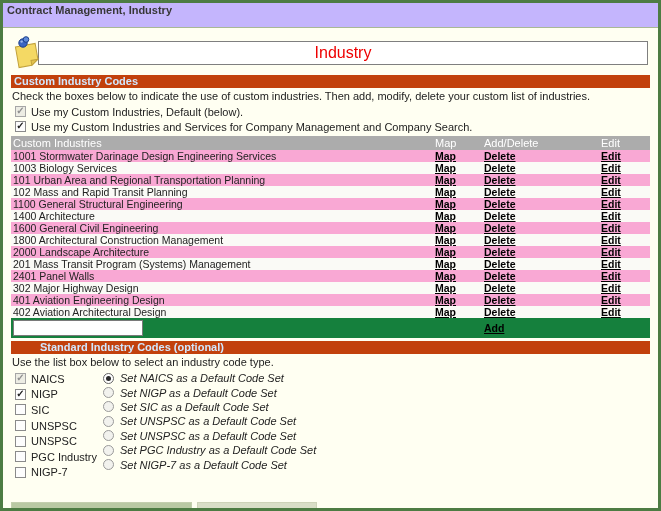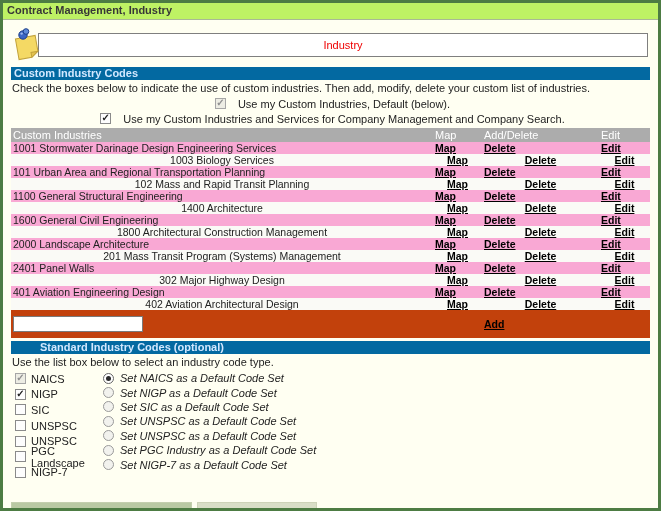--- a/index.html
+++ b/index.html
@@ -3,40 +3,40 @@
 <meta charset="utf-8">
 <style>
   html,body { margin:0; padding:0; background:#fff; }
   .page {
     width:661px; height:511px; box-sizing:border-box;
     border:3px solid #4d7c43; background:#fffff2;
     font-family:"Liberation Sans", sans-serif; font-size:11px; color:#222;
     overflow:hidden; position:relative;
   }
   .titlebar {
-    height:15px; background:#bef264; border-bottom:1px solid #a9b896;
-    font-weight:bold; color:#373737; padding:1px 0 0 4px; line-height:13px; font-size:11px;
+    height:15px; background:#c4b5fd; border-bottom:1px solid #a9b896;
+    font-weight:bold; color:#373737; padding:1px 0 8px 4px; line-height:13px; font-size:11px;
   }
   .content { padding:5px 8px 0 8px; }
 
   .note-row { position:relative; height:36px; margin:2px 0 4px 0; }
   .note-icon { position:absolute; left:0; top:0; z-index:2; }
   .industry-box {
     position:absolute; left:27px; right:2px; top:6px; height:22px;
     background:#ffffff; border:1px solid #7f7f7f;
-    text-align:center; line-height:22px; color:#ee0000; font-size:11px;
+    text-align:center; line-height:22px; color:#ee0000; font-size:16px;
   }
 
   .section-bar {
-    background:#0369a1; color:#d2e8ff; font-weight:bold;
+    background:#c2410c; color:#d2e8ff; font-weight:bold;
     height:13px; line-height:13px; padding-left:3px; font-size:11px;
   }
   .instruction { line-height:14px; margin:1px 0 1px 1px; }
 
-  .cb-row { display:flex; align-items:center; height:15px; gap:12px; padding-left:4px;justify-content:center; }
+  .cb-row { display:flex; align-items:center; height:15px; gap:5px; padding-left:4px; }
   .cb {
     width:11px; height:11px; border:1px solid #8a8a8a; background:#fdfdfd;
     display:inline-flex; align-items:center; justify-content:center;
     box-sizing:border-box; flex:0 0 auto;
   }
   .cb.checked::after { content:"\2713"; color:#1a1a1a; font-weight:bold; font-size:10px; line-height:1; margin-top:-1px; }
   .cb.disabled { background:#edede4; border-color:#a6a6a6; }
   .cb.disabled.checked::after { color:#8f8f8f; }
 
   .rb {
@@ -52,23 +52,23 @@
   table.industries { width:100%; border-collapse:collapse; table-layout:fixed; margin-top:2px; }
   table.industries th {
     background:#acacac; color:#ffffff; text-align:left; font-weight:normal;
     height:14px; padding:0 2px; font-size:11px; white-space:nowrap; overflow:hidden;
   }
   table.industries td {
     padding:0 2px; height:12px; line-height:12px; font-size:10.5px;
     white-space:nowrap; overflow:hidden;
   }
   tr.odd  { background:#f9a8d4; }
-  tr.even { background:#fafaf6;text-align:center; }
+  tr.even { background:#fafaf6; }
   a.tbl-link { color:#000; font-weight:bold; text-decoration:underline; font-size:10.5px; }
-  tr.add-row td { background:#c2410c; height:28px; }
+  tr.add-row td { background:#15803d; height:20px; }
   .add-input {
     width:130px; height:16px; border:1px solid #7a7a7a; background:#fff;
     box-sizing:border-box; font-size:11px; padding:0 2px; font-family:inherit;
   }
 
   .std-grid { display:flex; margin-top:2px; align-items:flex-start; }
   .std-left { width:92px; flex:0 0 auto; }
   .std-left .cs-row { height:15.6px; display:flex; align-items:center; gap:5px; padding-left:4px; }
   .std-right .rd-row { height:14.4px; display:flex; align-items:center; gap:6px;font-style:italic; }
 
@@ -248,21 +248,21 @@
           <div class="cs-row">
             <span class="cb"></span>
             <span class="cb-label">UNSPSC</span>
           </div>
           <div class="cs-row">
             <span class="cb"></span>
             <span class="cb-label">UNSPSC</span>
           </div>
           <div class="cs-row">
             <span class="cb"></span>
-            <span class="cb-label">PGC Landscape</span>
+            <span class="cb-label">PGC Industry</span>
           </div>
           <div class="cs-row">
             <span class="cb"></span>
             <span class="cb-label">NIGP-7</span>
           </div>
         </div>
       <div class="std-right">
           <div class="rd-row">
             <span class="rb selected"></span>
             <span class="rb-label">Set NAICS as a Default Code Set</span>

